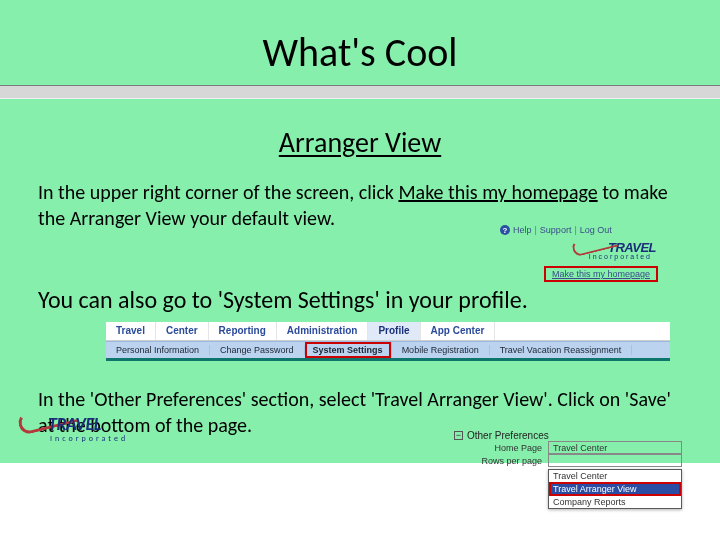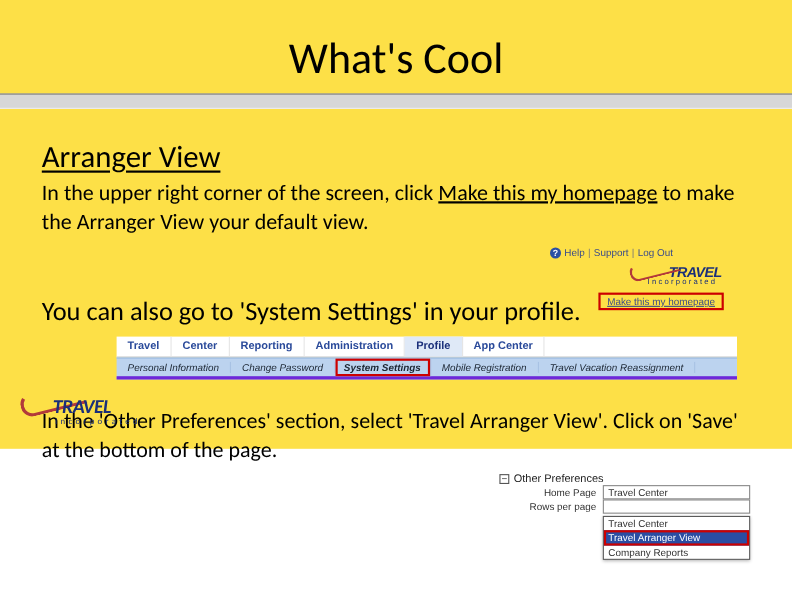--- a/index.html
+++ b/index.html
@@ -1,22 +1,22 @@
 <!DOCTYPE html>
 <html><head>
 <meta charset="utf-8">
 <style>
   * { box-sizing: border-box; margin: 0; padding: 0; }
   html, body { width: 720px; height: 540px; font-family: Calibri, Arial, sans-serif; background: #fff; color: #000; }
-  .slide { width: 720px; height: 408px; position: relative; background: #fde047; }
+  .slide { width: 720px; height: 463px; position: relative; background: #86efac; }
   .title-wrap { padding-top: 28px; }
   .title { font-size: 40px; font-weight: 400; text-align: center; color: #000; }
   .title-underline { margin-top: 8px; height: 14px; background: #d7d7d7; border-top: 1px solid #7a7a7a; border-bottom: 1px solid #eee; }
   .content { padding: 26px 38px 0 38px; }
-  .section-heading { font-size: 28px; text-decoration: underline; text-underline-offset: 3px; margin-bottom: 4px; }
+  .section-heading { font-size: 28px; text-decoration: underline; text-underline-offset: 3px; margin-bottom: 20px; text-align: center; }
   .para { font-size: 20px; line-height: 1.28; }
   .para .u { text-decoration: underline; }
   .spacer-sm { height: 48px; }
   .spacer-xs { height: 26px; }
 
   
   .shot1 { position: absolute; top: 222px; right: 58px; width: 168px; height: 86px; font-family: Arial, sans-serif; font-size: 9px; color: #3b4c88; }
   .shot1-top { display: flex; align-items: center; gap: 3px; padding: 3px 4px 3px 6px; color: #3b4c88; }
   .shot1-top .help-icon { width: 10px; height: 10px; border-radius: 50%; background: #2b4fa3; color: #fff; font-weight: bold; font-size: 8px; display: inline-flex; align-items: center; justify-content: center; }
   .shot1-top .sep { color: #777; }
@@ -25,21 +25,21 @@
   .shot1-logo .brand { font-size: 13px; font-weight: 900; font-style: italic; letter-spacing: -0.5px; color: #1a2f7a; display: inline-block; }
   .shot1-logo .inc { font-size: 7px; color: #1a2f7a; display: block; letter-spacing: 2px; text-align: right; margin-right: 4px; margin-top: -2px; }
   .shot1-link { margin-top: 6px; text-align: right; padding-right: 4px; }
   .shot1-link .box { display: inline-block; border: 2px solid #c00; padding: 1px 6px; color: #3b4c88; text-decoration: underline; font-size: 9px; }
 
   
   .shot2 { margin: 6px 0 0 68px; width: 564px; font-family: Arial, sans-serif; }
   .shot2-tabs { display: flex; background: #fff; border-bottom: 1px solid #cfcfcf; height: 19px; align-items: stretch; }
   .shot2-tabs .tab { font-size: 10px; font-weight: bold; color: #2a4a9a; padding: 3px 10px 2px 10px; border-right: 1px solid #e5e5e5; }
   .shot2-tabs .tab.active { background: #dfe9f7; color: #1a2f7a; }
-  .shot2-sub { display: flex; background: #bcd3ef; border-top: 1px solid #9ab8e0; border-bottom: 3px solid #6d28d9; height: 20px; align-items: center; font-style: italic; }
+  .shot2-sub { display: flex; background: #bcd3ef; border-top: 1px solid #9ab8e0; border-bottom: 3px solid #0f766e; height: 20px; align-items: center; }
   .shot2-sub .sitem { font-size: 9px; color: #1b2532; padding: 0 10px; border-right: 1px solid #a8c2e4; }
   .shot2-sub .sitem.highlight { padding: 0; }
   .shot2-sub .sitem.highlight span { border: 2px solid #c00; padding: 1px 6px; display: inline-block; background: #bcd3ef; font-weight: bold; }
 
   
   .shot3 { position: absolute; right: 38px; top: 430px; width: 232px; font-family: Arial, sans-serif; font-size: 9px; color: #333; }
   .shot3-head { display: flex; align-items: center; gap: 4px; padding-left: 4px; }
   .shot3-head .sq { width: 9px; height: 9px; border: 1px solid #555; display: inline-flex; align-items: center; justify-content: center; font-size: 9px; line-height: 1; }
   .shot3-head .lbl { font-size: 10px; color: #222; text-align: center; }
   .shot3-row { display: flex; margin-top: 0; align-items: center; }

